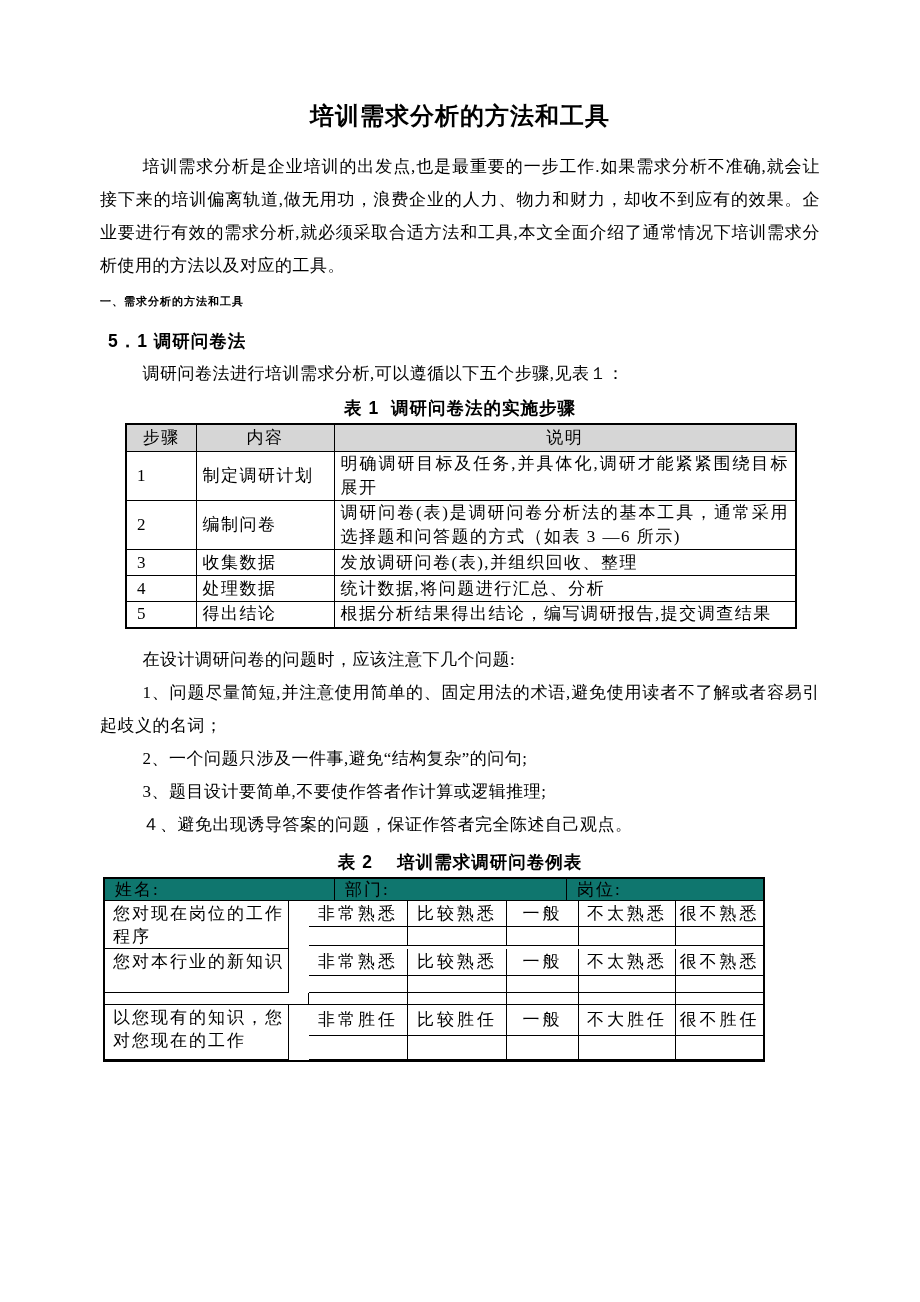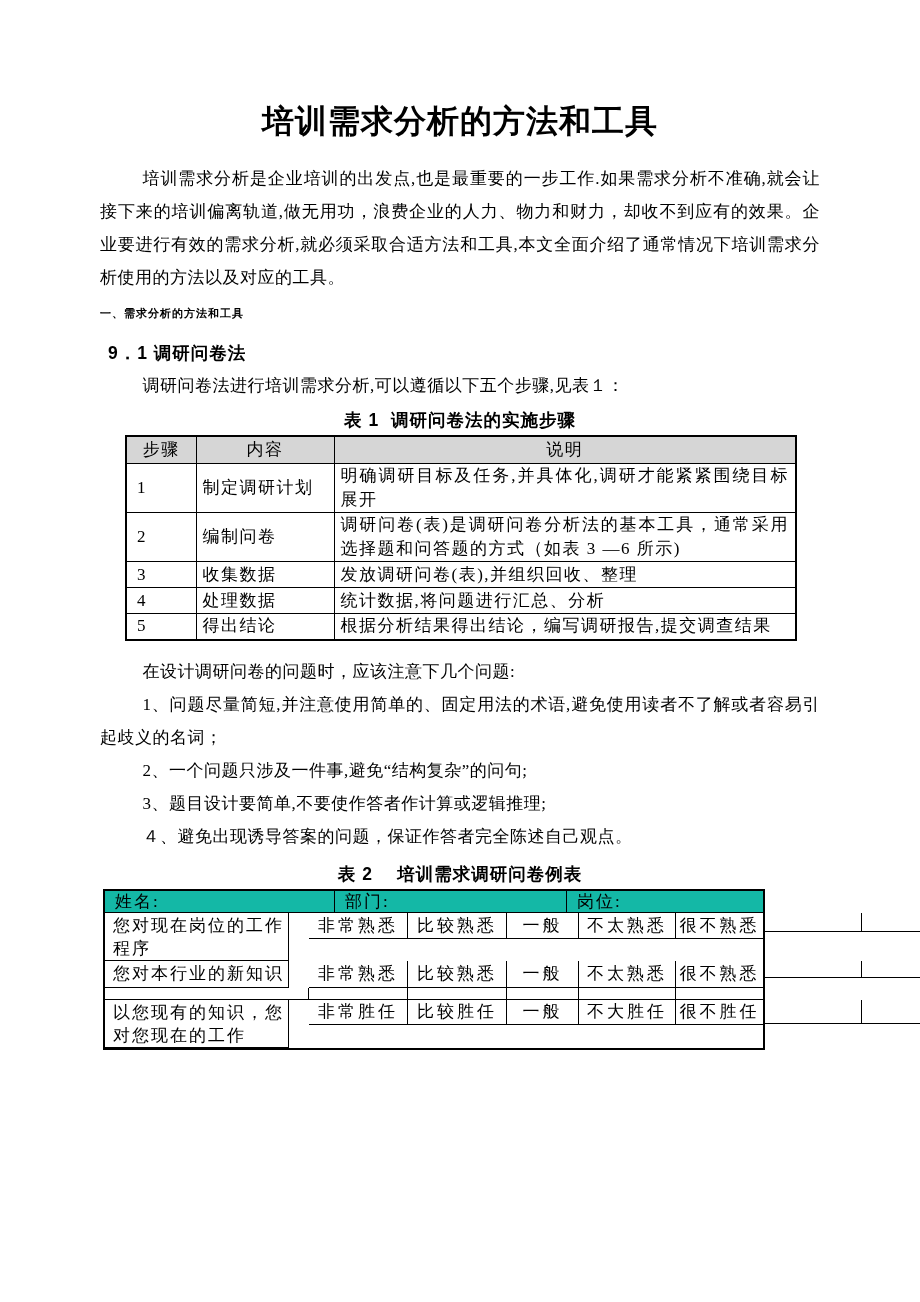--- a/index.html
+++ b/index.html
@@ -7,21 +7,21 @@
     width: 920px; height: 1302px;
     background: #ffffff;
     color: #000000;
     font-family: "Liberation Serif", "DejaVu Serif", serif;
     overflow: hidden;
   }
   .page { padding: 100px 100px 0 100px; box-sizing: border-box; }
 
   .doc-title {
     font-family: "Liberation Sans", "DejaVu Sans", sans-serif;
-    font-size: 32px; font-weight: bold;
+    font-size: 24px; font-weight: bold;
     text-align: center; letter-spacing: 1px;
     margin: 0 0 18px 0;
   }
   p.body-text {
     font-size: 17px; line-height: 33px; letter-spacing: 0.5px;
     text-align: justify; text-indent: 2.5em;
     margin: 0;
   }
   .h2 {
     font-family: "Liberation Sans", "DejaVu Sans", sans-serif;
@@ -57,29 +57,29 @@
   table.t1 th { background: #d6d6d6; text-align: center; height: 26px; }
   table.t1 td.num { padding-left: 10px; }
   table.t1 td.desc { text-align: justify; }
 
   
   .t2 { width: 662px; margin-left: 3px; border: 2px solid #000; box-sizing: border-box;
         font-size: 17px; letter-spacing: 2px; }
   .t2 .row { display: flex; }
   .t2 .c { box-sizing: border-box; border-right: 1px solid #000; border-bottom: 1px solid #000; }
   .t2 .c.last { border-right: none; }
-  .t2 .gray { background: #14b8a6; }
+  .t2 .gray { background: #0f766e; }
   .t2 .gray .c { display: flex; align-items: center; padding-left: 10px; height: 22px; }
   .t2 .block { display: flex; gap: 20px; }
   .t2 .qcell {
     box-sizing: border-box; width: 204px;
     border-right: 1px solid #000; border-bottom: 1px solid #000;
     padding: 1px 4px 0 8px; line-height: 23px; text-align: justify;
   }
-  .t2 .rightcol { width: 454px; display: flex; flex-direction: row; }
+  .t2 .rightcol { width: 454px; display: flex; flex-direction: column; }
   .t2 .optrow { display: flex; }
   .t2 .opt {
     box-sizing: border-box; border-right: 1px solid #000; border-bottom: 1px solid #000;
     display: flex; align-items: center; justify-content: center;
     letter-spacing: 3px;
   }
   .t2 .opt.last { border-right: none; }
   .t2 .nb .c, .t2 .nb .opt, .t2 .qcell.nb { border-bottom: none; }
   .t2 .center { display: flex; align-items: center; justify-content: center; }
 </style>
@@ -87,21 +87,21 @@
 <body>
 
 <div class="page">
 
   <h1 class="doc-title">培训需求分析的方法和工具</h1>
 
   <p class="body-text">培训需求分析是企业培训的出发点,也是最重要的一步工作.如果需求分析不准确,就会让接下来的培训偏离轨道,做无用功，浪费企业的人力、物力和财力，却收不到应有的效果。企业要进行有效的需求分析,就必须采取合适方法和工具,本文全面介绍了通常情况下培训需求分析使用的方法以及对应的工具。</p>
 
   <div class="h2">一、需求分析的方法和工具</div>
 
-  <div class="h3">9．1  调研问卷法</div>
+  <div class="h3">5．1  调研问卷法</div>
 
   <p class="body-text">调研问卷法进行培训需求分析,可以遵循以下五个步骤,见表１：</p>
 
   <div class="tbl-caption">表 1  调研问卷法的实施步骤</div>
 
   <table class="t1">
     <colgroup>
         <col style="width:70px">
         <col style="width:138px">
         <col style="width:462px">
@@ -203,21 +203,21 @@
       <div class="opt" style="width:99px"></div>
       <div class="opt" style="width:99px"></div>
       <div class="opt" style="width:72px"></div>
       <div class="opt" style="width:97px"></div>
       <div class="opt last" style="width:87px"></div>
     </div>
 
     <div class="block">
       <div class="qcell">以您现有的知识，您对您现在的工作</div>
       <div class="rightcol">
-        <div class="optrow" style="height:25px">
+        <div class="optrow" style="height:31px">
           <div class="opt" style="width:99px">非常胜任</div>
           <div class="opt" style="width:99px">比较胜任</div>
           <div class="opt" style="width:72px">一般</div>
           <div class="opt" style="width:97px">不大胜任</div>
           <div class="opt last" style="width:87px">很不胜任</div>
         </div>
         <div class="optrow" style="height:24px">
           <div class="opt" style="width:99px"></div>
           <div class="opt" style="width:99px"></div>
           <div class="opt" style="width:72px"></div>

